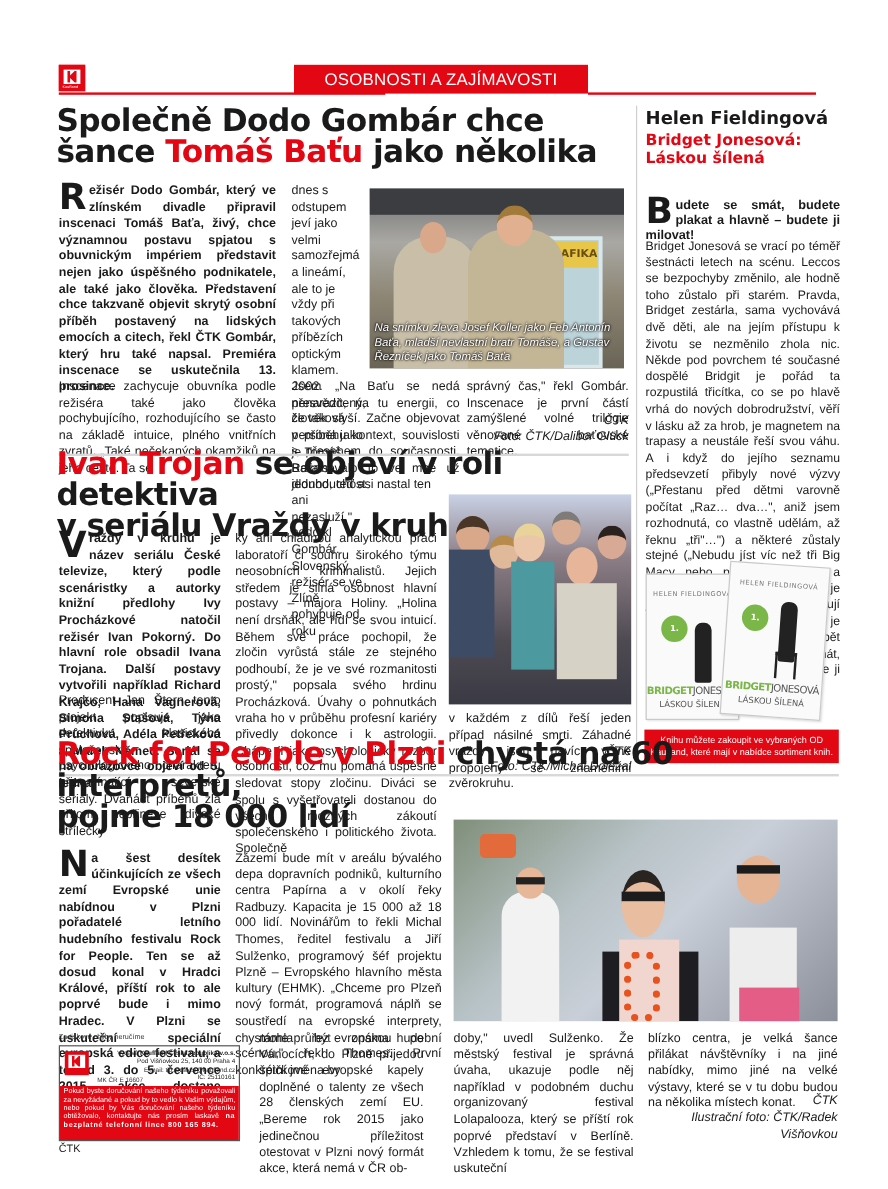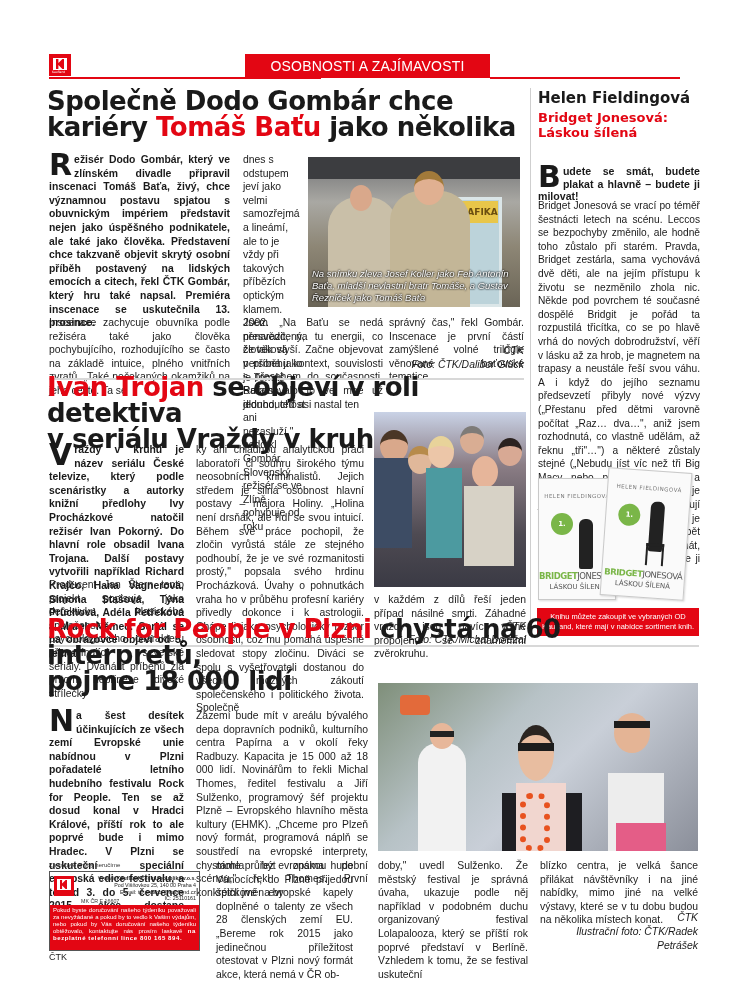--- a/index.html
+++ b/index.html
@@ -70,21 +70,21 @@
       <div class="k"></div>
     </div>
   <span class="brand">Kaufland</span>
 </div>
 <div class="abs header-line"></div>
 <div class="abs section-banner">OSOBNOSTI A ZAJÍMAVOSTI</div>
 <div class="abs header-line2"></div>
 
 <div class="abs hl hl1">
   <span>Společně Dodo Gombár chce</span>
-  <span class="l2"><span>kariéry </span><span class="red">Tomáš Baťu</span><span> jako několika</span></span>
+  <span class="l2"><span>šance </span><span class="red">Tomáš Baťu</span><span> jako několika</span></span>
 </div>
 
 <div class="abs" style="left:49px; top:153px; width:181px;">
   <p class="lead"><span class="dropcap">R</span><span>ežisér Dodo Gombár, který ve zlínském divadle připravil inscenaci Tomáš Baťa, živý, chce významnou postavu spjatou s obuvnickým impériem představit nejen jako úspěšného podnikatele, ale také jako člověka. Představení chce takzvaně objevit skrytý osobní příběh postavený na lidských emocích a citech, řekl ČTK Gombár, který hru také napsal. Premiéra inscenace se uskutečnila 13. prosince.</span></p>
 </div>
 <div class="abs txt" style="left:49px; top:316px; width:181px;">Inscenace zachycuje obuvníka podle režiséra také jako člověka pochybujícího, rozhodujícího se často na základě intuice, plného vnitřních zvratů. „Také nečekaných okamžiků na jeho cestě. Ta se</div>
 <div class="abs txt" style="left:243px; top:153px; width:60px; text-align:left;">dnes s odstupem jeví jako velmi samozřejmá a lineámí, ale to je vždy při takových příbězích optickým klamem. Jsem přesvědčený, že taková persona jako je Tomáš Baťa si jednoduchost ani nezasluží," podotkl Gombár. Slovenský režisér se ve Zlíně pohybuje od roku</div>
 <div class="abs txt" style="left:243px; top:316px; width:140px;">2002. „Na Baťu se nedá nenarazit, na tu energii, co člověk slyší. Začne objevovat v příběhu kontext, souvislosti s přesahem do současnosti. Rezonovalo to ve mně už dlouho, teď asi nastal ten</div>
 
 <div class="abs photo" style="left:308px; top:157px; width:212px; height:150px; background: linear-gradient(180deg,#6e6f72 0%, #a9a8a3 30%, #8d8675 60%, #6a6456 100%);">
@@ -182,21 +182,21 @@
   <div style="position:absolute; left:140px; top:42px; width:36px; height:56px; background:#e8bda0; border-radius:50%; border-top:10px solid #2a2420;"></div>
   <div style="position:absolute; left:140px; top:60px; width:36px; height:8px; background:#1c1c1c;"></div>
   <div style="position:absolute; left:230px; top:90px; width:56px; height:78px; background:#ededed;"></div>
   <div style="position:absolute; left:238px; top:140px; width:50px; height:28px; background:#e45d87;"></div>
   <div style="position:absolute; left:236px; top:30px; width:36px; height:40px; background:#e4b495; border-radius:50%;"></div>
   <div style="position:absolute; left:236px; top:38px; width:36px; height:7px; background:#1c1c1c;"></div>
 </div>
 <div class="abs txt" style="left:378px; top:859px; width:150px;">doby," uvedl Sulženko. Že městský festival je správná úvaha, ukazuje podle něj například v podobném duchu organizovaný festival Lolapalooza, který se příští rok poprvé představí v Berlíně. Vzhledem k tomu, že se festival uskuteční</div>
 <div class="abs txt" style="left:540px; top:859px; width:158px;">blízko centra, je velká šance přilákat návštěvníky i na jiné nabídky, mimo jiné na velké výstavy, které se v tu dobu budou na několika místech konat.</div>
 <div class="abs credit" style="left:540px; top:911px; width:158px;">ČTK</div>
-<div class="abs credit" style="left:540px; top:925px; width:158px;">Ilustrační foto: ČTK/Radek Petrášek</div>
+<div class="abs credit" style="left:540px; top:925px; width:158px;">Ilustrační foto: ČTK/Radek Višňovkou</div>
 
 <div class="abs imprint-note">Za tiskové chyby neručíme</div>
 <div class="abs imprint">
   <div class="flogo">
       <div class="inner">
         <div class="k"></div>
       </div>
     </div>
   <div class="pub">
     <div><span>Vydává </span><b>Kaufland Česká republika v.o.s.</b></div>

